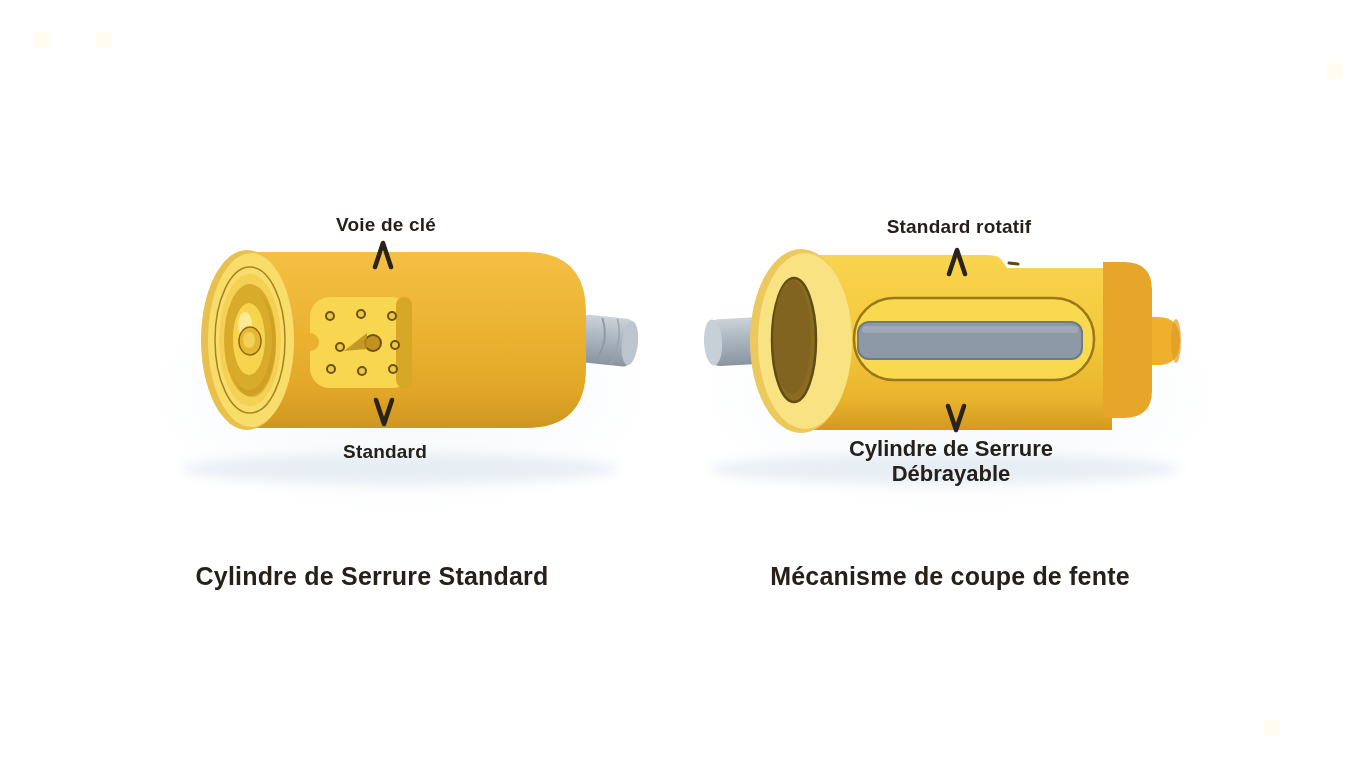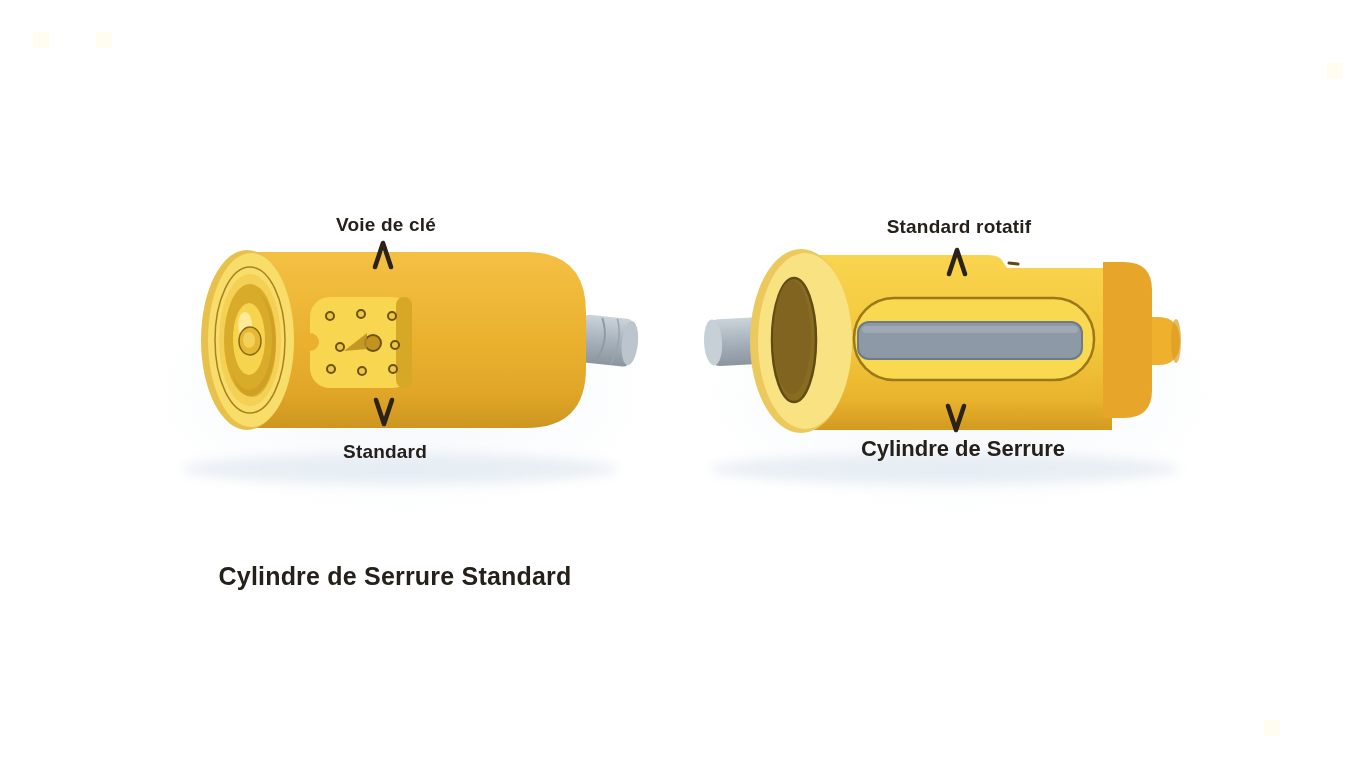--- a/index.html
+++ b/index.html
@@ -10,21 +10,21 @@
   }
   .wash{position:absolute;pointer-events:none;
     background:radial-gradient(ellipse at center, rgba(202,219,233,0.22) 0%, rgba(202,219,233,0) 70%);}
   .dot{position:absolute;width:16px;height:16px;background:var(--watermark-dot,#fffdf0);}
   .fig-svg{position:absolute;left:0;top:0;}
   .lbl{
     position:absolute;transform:translateX(-50%);
     color:var(--label-color,#25201a);font-weight:700;white-space:nowrap;text-align:center;
   }
   .lbl-small{font-size:19px;letter-spacing:0.2px;}
-  .lbl-big{font-size:22px;line-height:25px;margin-left:12px;}
+  .lbl-big{font-size:22px;line-height:25px;}
   .lbl-caption{font-size:25px;letter-spacing:0.2px;}
   .caret{position:absolute;}
   .caret path{fill:none;stroke:var(--arrow-color,#2b2318);stroke-width:4.5;stroke-linecap:round;stroke-linejoin:round;}
 </style>
 </head>
 <body>
 
 <div class="canvas">
 
   <div class="dot" style="left:33px;top:32px"></div>
@@ -141,20 +141,22 @@
     </svg>
   <svg class="caret" style="left:944px;top:247px" width="26" height="30" viewBox="0 0 26 30">
       <path d="M5 27 L13 3 L21 27"></path>
     </svg>
   <svg class="caret" style="left:943px;top:403px" width="26" height="30" viewBox="0 0 26 30">
       <path d="M5 3 L13 27 L21 3"></path>
     </svg>
 
   <div class="lbl lbl-small" style="left:386px;top:214px">Voie de clé</div>
   <div class="lbl lbl-small" style="left:385px;top:441px">Standard</div>
-  <div class="lbl lbl-caption" style="left:395px;top:562px">Cylindre de Serrure Standard</div>
+  <div class="lbl lbl-caption" style="left:372px;top:562px">Cylindre de Serrure Standard</div>
 
   <div class="lbl lbl-small" style="left:959px;top:216px">Standard rotatif</div>
   <div class="lbl lbl-big" style="left:951px;top:436px">
     <div>Cylindre de Serrure</div>
+    <div>Débrayable</div>
   </div>
+  <div class="lbl lbl-caption" style="left:950px;top:562px">Mécanisme de coupe de fente</div>
 
 </div>
 
 </body></html>

